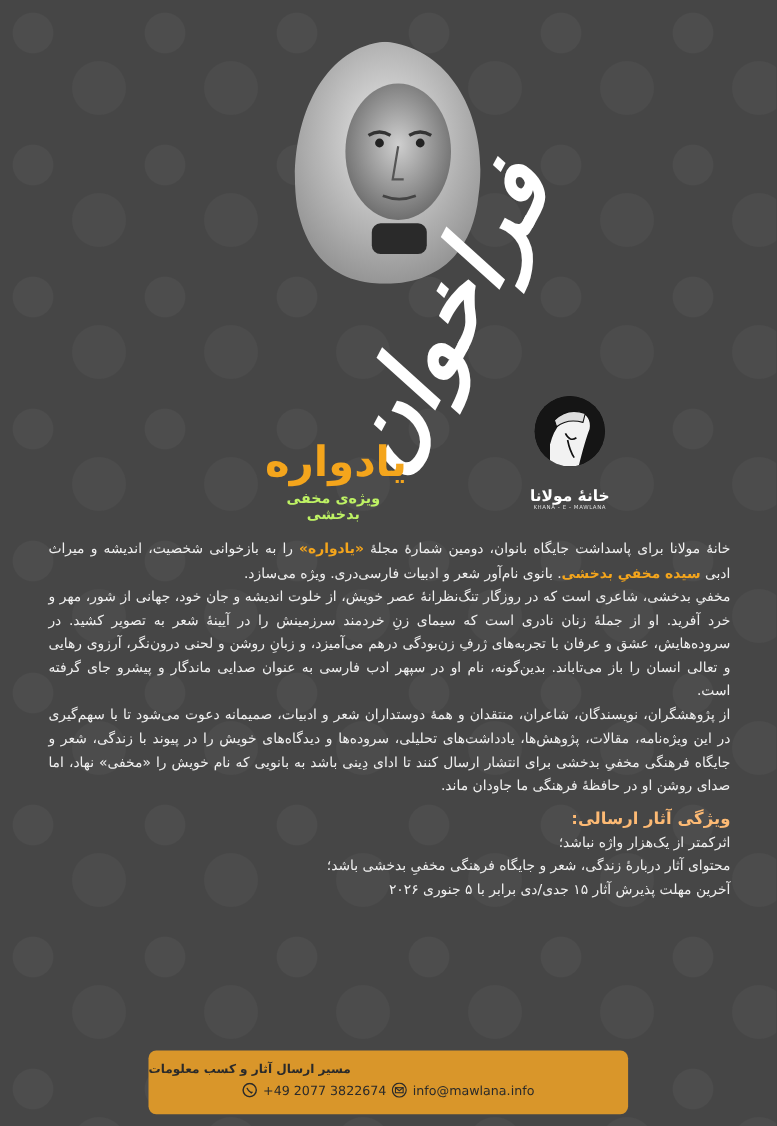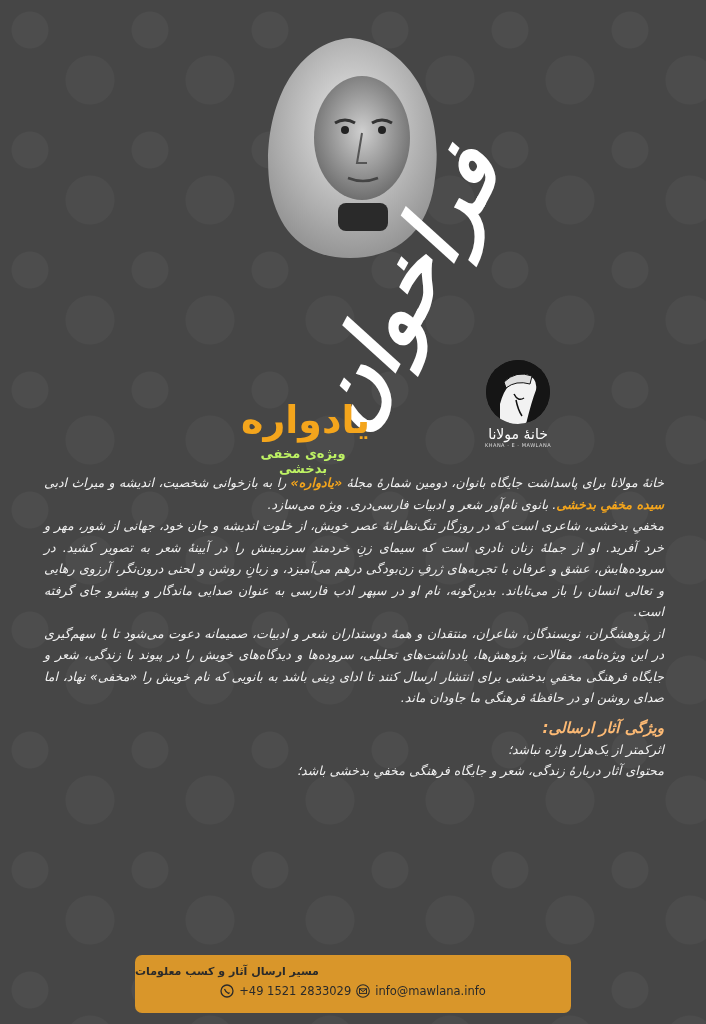--- a/index.html
+++ b/index.html
@@ -26,33 +26,33 @@
     transform:rotate(-62deg); transform-origin:center; text-align:center; line-height:160px;
     font-weight:bold;
   }
   .logo {
     position:absolute; left:480px; top:360px; width:76px; text-align:center;
   }
   .logo-circle {
     width:64px; height:64px; border-radius:50%; margin:0 auto;
     background:#111; overflow:hidden;
   }
-  .logo-name { font-size:14px; font-weight:normal; color:#fff; margin-top:2px; direction:rtl; }
+  .logo-name { font-size:14px; font-weight:bold; color:#fff; margin-top:19px; direction:rtl; }
   .logo-sub { font-size:5px; color:#ddd; letter-spacing:0.5px; }
   .issue-title {
     position:absolute; left:236px; top:398px; width:134px; text-align:right;
     color:#f4a51c; font-size:38px; font-weight:bold; direction:rtl; line-height:44px;
   }
   .issue-sub {
     position:absolute; left:236px; top:446px; width:134px; text-align:center;
     color:#bef264; font-size:13px; font-weight:bold; direction:rtl;
   }
   .body-text {
-    position:absolute; left:44px; right:42px; top:472px;
-    direction:rtl; text-align:justify; font-size:12.6px; line-height:21.5px; color:#f0f0f0;font-style:italic;
+    position:absolute; left:44px; right:42px; top:488px;
+    direction:rtl; text-align:justify; font-size:12.6px; line-height:21.5px; color:#f0f0f0;
   }
   .body-text p { margin:0; }
   .hl { color:#f4a51c; font-weight:bold; }
   .section-head {
     color:#fdba74; font-weight:bold; font-size:15px; line-height:22px; margin-top:8px;
   }
   .cta {
     position:absolute; left:135px; top:955px; width:436px; height:58px;
     background:#d9962a; border-radius:7px; color:#2a2a2a; text-align:left;
   }
@@ -111,32 +111,33 @@
   <p>
     <span>خانهٔ مولانا برای پاسداشت جایگاه بانوان، دومین شمارهٔ مجلهٔ </span><span class="hl">«یادواره»</span><span> را به بازخوانی شخصیت، اندیشه و میراث ادبی </span><span class="hl">سیده مخفیِ بدخشی</span><span>. بانوی نام‌آور شعر و ادبیات فارسی‌دری. ویژه می‌سازد.</span>
   </p>
   <p>مخفیِ بدخشی، شاعری است که در روزگار تنگ‌نظرانهٔ عصر خویش، از خلوت اندیشه و جان خود، جهانی از شور، مهر و خرد آفرید. او از جملهٔ زنان نادری است که سیمای زنِ خردمند سرزمینش را در آیینهٔ شعر به تصویر کشید. در سروده‌هایش، عشق و عرفان با تجربه‌های ژرفِ زن‌بودگی درهم می‌آمیزد، و زبانِ روشن و لحنی درون‌نگر، آرزوی رهایی و تعالی انسان را باز می‌تاباند. بدین‌گونه، نام او در سپهر ادب فارسی به عنوان صدایی ماندگار و پیشرو جای گرفته است.</p>
   <p>از پژوهشگران، نویسندگان، شاعران، منتقدان و همهٔ دوستداران شعر و ادبیات، صمیمانه دعوت می‌شود تا با سهم‌گیری در این ویژه‌نامه، مقالات، پژوهش‌ها، یادداشت‌های تحلیلی، سروده‌ها و دیدگاه‌های خویش را در پیوند با زندگی، شعر و جایگاه فرهنگی مخفیِ بدخشی برای انتشار ارسال کنند تا ادای دِینی باشد به بانویی که نام خویش را «مخفی» نهاد، اما صدای روشن او در حافظهٔ فرهنگی ما جاودان ماند.</p>
 
   <div class="section-head">ویژگی آثار ارسالی:</div>
   <p>اثرکمتر از یک‌هزار واژه نباشد؛</p>
   <p>محتوای آثار دربارهٔ زندگی، شعر و جایگاه فرهنگی مخفیِ بدخشی باشد؛</p>
 
+  <p>آخرین مهلت پذیرش آثار ۱۵ جدی/دی برابر با ۵ جنوری ۲۰۲۶</p>
 </div>
 
 <div class="cta">
   <div class="cta-title">مسیر ارسال آثار و کسب معلومات</div>
   <div class="cta-contacts">
     <span class="cta-icon">
       <svg width="14" height="14" viewBox="0 0 14 14">
           <circle cx="7" cy="7" r="6" fill="none" stroke="#2a2a2a" stroke-width="1.3"></circle>
           <path d="M4.5 5 q1 3 4 4.5 l1-1" stroke="#2a2a2a" stroke-width="1.2" fill="none"></path>
         </svg>
     </span>
-    <span>+49 1521 2833029</span>
+    <span>+49 2077 3822674</span>
     <span class="cta-icon">
       <svg width="14" height="14" viewBox="0 0 14 14">
           <circle cx="7" cy="7" r="6.3" fill="none" stroke="#2a2a2a" stroke-width="1.1"></circle>
           <rect x="3.5" y="4.8" width="7" height="4.6" fill="none" stroke="#2a2a2a" stroke-width="1"></rect>
           <path d="M3.5 4.8 L7 7.6 L10.5 4.8" stroke="#2a2a2a" stroke-width="1" fill="none"></path>
         </svg>
     </span>
     <span>info@mawlana.info</span>
   </div>
 </div>

